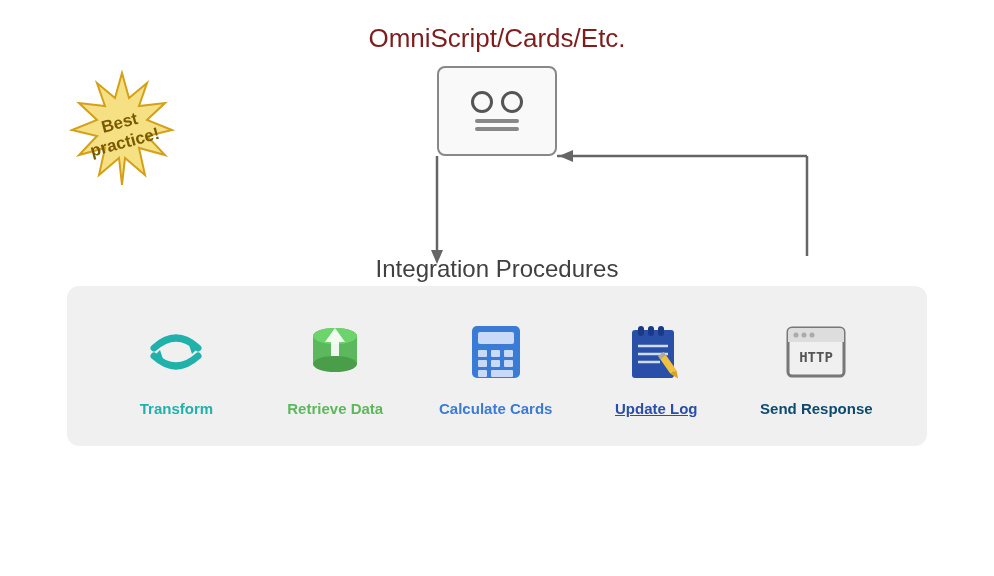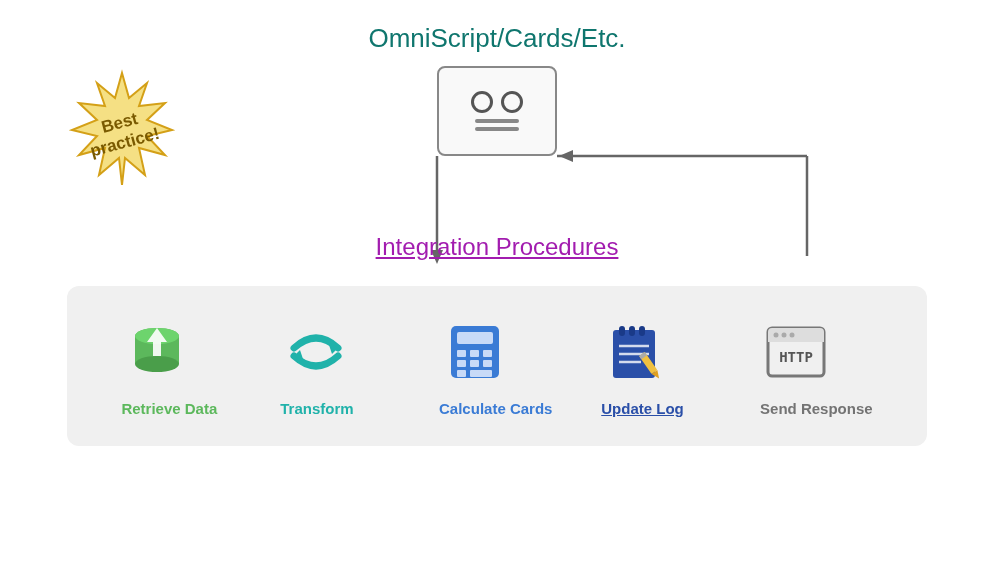--- a/index.html
+++ b/index.html
@@ -18,21 +18,21 @@
       height: 550px;
       position: relative;
       display: flex;
       flex-direction: column;
       align-items: center;
     }
 
     
     .top-label {
       font-size: 26px;
-      color: #0f766e;
+      color: #7f1d1d;
       font-weight: 400;
       margin-bottom: 12px;
       margin-top: 10px;
     }
 
     
     .omni-box {
       width: 120px;
       height: 90px;
       border: 2.5px solid #888;
@@ -76,28 +76,27 @@
       position: relative;
       width: 820px;
       height: 130px;
       display: flex;
       align-items: flex-end;
       justify-content: center;
     }
 
     .integration-label {
       font-size: 24px;
-      color: #a21caf;
+      color: #404040;
       font-weight: 400;
       position: absolute;
-      bottom: 25px;
+      bottom: 3px;
       left: 50%;
       transform: translateX(-50%);
       white-space: nowrap;
-      text-decoration: underline;
     }
 
     
     .arrows-svg {
       position: absolute;
       top: 0;
       left: 0;
       width: 100%;
       height: 100%;
       overflow: visible;
@@ -113,21 +112,21 @@
       flex-direction: row;
       align-items: center;
       justify-content: space-around;
       padding: 20px 30px;
       margin-top: 0;
     }
 
     .action-item {
       display: flex;
       flex-direction: column;
-      align-items: flex-start;
+      align-items: center;
       gap: 12px;
       min-width: 110px;
     }
 
     .action-icon {
       width: 72px;
       height: 72px;
       display: flex;
       align-items: center;
       justify-content: center;
@@ -220,47 +219,47 @@
       <line x1="470" y1="0" x2="720" y2="0" stroke="#666" stroke-width="2.5"></line>
 
       <polygon points="472,0 486,6 486,-6" fill="#666"></polygon>
     </svg>
     <div class="integration-label">Integration Procedures</div>
   </div>
 
   <div class="bottom-panel">
 
     <div class="action-item">
+      <div class="action-icon transform-icon">
+        <svg viewBox="0 0 64 64" xmlns="http://www.w3.org/2000/svg">
+
+          <path d="M10,28 Q32,8 54,28" stroke="#20b2aa" stroke-width="7" fill="none" stroke-linecap="round"></path>
+          <polygon points="54,28 44,22 48,34" fill="#20b2aa"></polygon>
+
+          <path d="M54,36 Q32,56 10,36" stroke="#20b2aa" stroke-width="7" fill="none" stroke-linecap="round"></path>
+          <polygon points="10,36 20,42 16,30" fill="#20b2aa"></polygon>
+        </svg>
+      </div>
+      <div class="action-label" style="color:#20b2aa;">Transform</div>
+    </div>
+
+    <div class="action-item">
       <div class="action-icon retrieve-data-icon">
         <svg viewBox="0 0 64 64" xmlns="http://www.w3.org/2000/svg">
 
           <ellipse cx="32" cy="16" rx="22" ry="8" fill="#5cb85c"></ellipse>
           <rect x="10" y="16" width="44" height="28" fill="#5cb85c"></rect>
           <ellipse cx="32" cy="44" rx="22" ry="8" fill="#4a9e4a"></ellipse>
 
           <ellipse cx="32" cy="16" rx="22" ry="8" fill="#6dd46d"></ellipse>
 
           <polygon points="32,8 22,22 28,22 28,36 36,36 36,22 42,22" fill="white" opacity="0.9"></polygon>
         </svg>
       </div>
       <div class="action-label" style="color:#5cb85c;">Retrieve Data</div>
-    </div>
-
-    <div class="action-item">
-      <div class="action-icon transform-icon">
-        <svg viewBox="0 0 64 64" xmlns="http://www.w3.org/2000/svg">
-
-          <path d="M10,28 Q32,8 54,28" stroke="#20b2aa" stroke-width="7" fill="none" stroke-linecap="round"></path>
-          <polygon points="54,28 44,22 48,34" fill="#20b2aa"></polygon>
-
-          <path d="M54,36 Q32,56 10,36" stroke="#20b2aa" stroke-width="7" fill="none" stroke-linecap="round"></path>
-          <polygon points="10,36 20,42 16,30" fill="#20b2aa"></polygon>
-        </svg>
-      </div>
-      <div class="action-label" style="color:#20b2aa;">Transform</div>
     </div>
 
     <div class="action-item">
       <div class="action-icon calculate-icon">
         <svg viewBox="0 0 64 64" xmlns="http://www.w3.org/2000/svg">
 
           <rect x="8" y="6" width="48" height="52" rx="5" ry="5" fill="#3a7bd5"></rect>
 
           <rect x="14" y="12" width="36" height="12" rx="2" ry="2" fill="#c8daf7"></rect>
 
@@ -310,17 +309,17 @@
           <rect x="4" y="8" width="56" height="14" rx="4" ry="4" fill="#ddd"></rect>
           <rect x="4" y="16" width="56" height="6" fill="#ddd"></rect>
 
           <circle cx="12" cy="15" r="2.5" fill="#aaa"></circle>
           <circle cx="20" cy="15" r="2.5" fill="#aaa"></circle>
           <circle cx="28" cy="15" r="2.5" fill="#aaa"></circle>
 
           <text x="32" y="42" text-anchor="middle" font-size="14" font-weight="bold" fill="#555" font-family="monospace">HTTP</text>
         </svg>
       </div>
-      <div class="action-label" style="color:#737373;">Send Response</div>
+      <div class="action-label" style="color:#0c4a6e;">Send Response</div>
     </div>
 
   </div>
 </div>
 
 </body></html>

